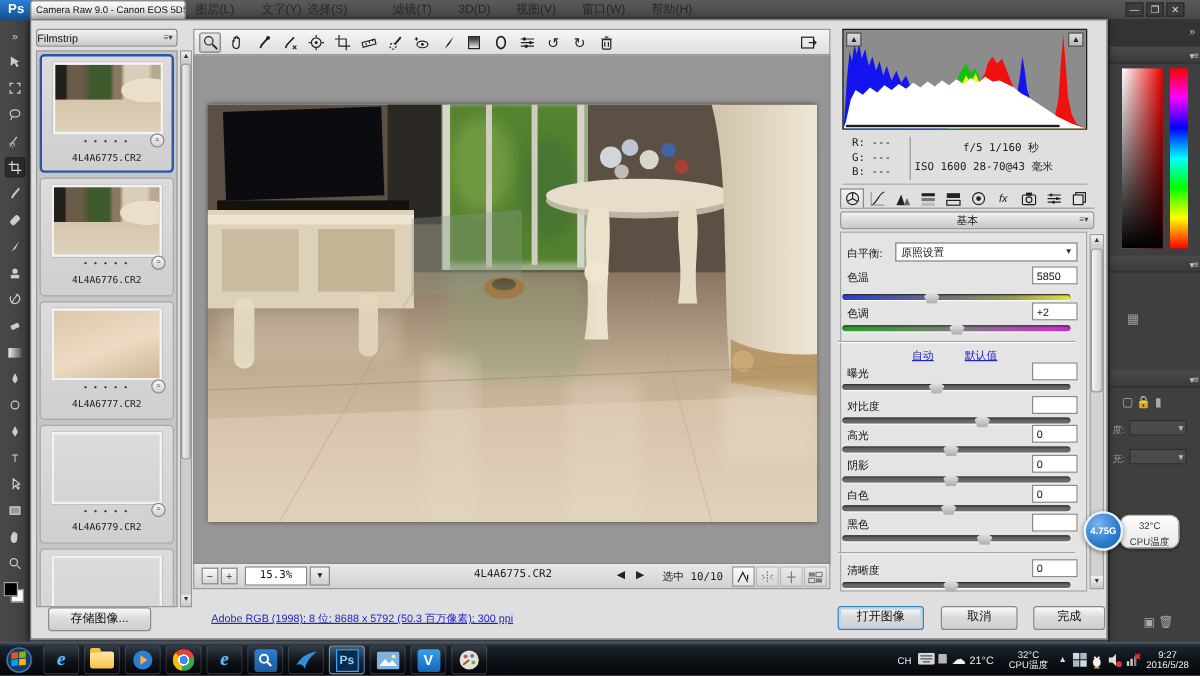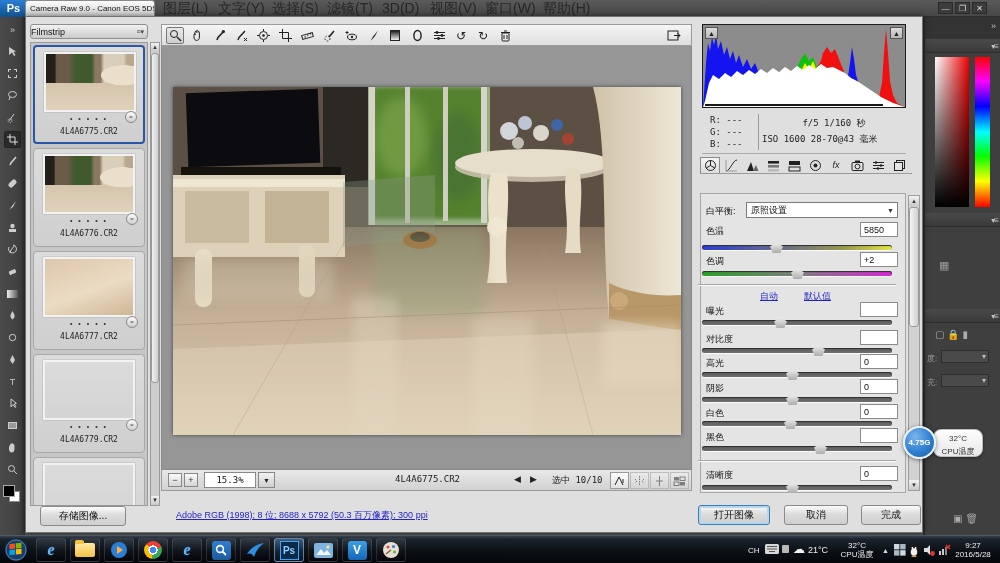--- a/index.html
+++ b/index.html
@@ -2,21 +2,21 @@
 <html><head>
 <meta charset="utf-8">
 <style>
   html,body{margin:0;padding:0;background:#222;}
   *{box-sizing:border-box;font-family:"Liberation Sans","DejaVu Sans",sans-serif;}
   #screen{position:relative;width:1000px;height:563px;overflow:hidden;background:#535353;font-size:9px;color:#111;}
   .a{position:absolute;}
   
   #topbar{left:0;top:0;width:1000px;height:17px;background:linear-gradient(#5a5a5a,#474747);border-bottom:1px solid #2e2e2e;}
   #ps-logo{left:0;top:0;width:27px;height:17px;background:linear-gradient(#2a7fd4,#10508e);color:#fff;font-weight:bold;font-size:11px;text-align:center;line-height:17px;}
-  .menu-item{top:0;height:17px;line-height:17px;color:#272727;font-size:14px;}
+  .menu-item{top:0;height:17px;line-height:17px;color:#272727;font-size:10px;}
   .winbtn{top:2px;width:15px;height:12px;color:#ddd;font-size:8px;text-align:center;line-height:12px;background:#3c3c3c;border:1px solid #2a2a2a;}
   #acr-title-chip{left:25px;top:0;width:130px;height:16px;background:linear-gradient(#fdfdfd,#cfcfcf);border:1px solid #8a8a8a;border-bottom:none;border-radius:3px 3px 0 0;color:#111;font-size:8px;line-height:16px;padding-left:4px;white-space:nowrap;overflow:hidden;}
   
   #ps-tools{left:0;top:17px;width:25px;height:518px;background:linear-gradient(90deg,#4a4a4a,#404040 80%,#333);}
   .pstool{left:4px;width:17px;height:17px;color:#c9c9c9;display:flex;align-items:center;justify-content:center;}
   .pstool svg{display:block;}
   .pstool.pressed{background:#2b2b2b;border:1px solid #222;border-radius:2px;}
   
   #ps-right{left:923px;top:17px;width:77px;height:518px;background:#3f3f3f;border-left:2px solid #2c2c2c;}
   .pr-head{left:0;width:77px;height:14px;background:linear-gradient(#4a4a4a,#3a3a3a);border-bottom:1px solid #2e2e2e;color:#bbb;}
@@ -112,21 +112,21 @@
 </style>
 </head>
 <body>
 
 <div id="screen">
 
   <div id="topbar" class="a">
     <div id="ps-logo" class="a">Ps</div>
     <span class="menu-item a" style="left:163px">图层(L)</span>
     <span class="menu-item a" style="left:218px">文字(Y)</span>
-    <span class="menu-item a" style="left:272px">选择(S)</span>
+    <span class="menu-item a" style="left:256px">选择(S)</span>
     <span class="menu-item a" style="left:327px">滤镜(T)</span>
     <span class="menu-item a" style="left:382px">3D(D)</span>
     <span class="menu-item a" style="left:430px">视图(V)</span>
     <span class="menu-item a" style="left:485px">窗口(W)</span>
     <span class="menu-item a" style="left:543px">帮助(H)</span>
     <div class="winbtn a" style="left:938px">—</div>
     <div class="winbtn a" style="left:955px">❐</div>
     <div class="winbtn a" style="left:972px">✕</div>
   </div>
   <div id="acr-title-chip" class="a">Camera Raw 9.0 - Canon EOS 5DS R</div>
@@ -576,20 +576,24 @@
               <rect x="5" y="8.4" width="2" height="2.2" fill="#222"></rect>
             </svg>
           </div>
         <div class="tab a" style="left:189px">
             <svg width="13" height="13">
               <rect x="3.5" y="1.5" width="8" height="8" fill="none" stroke="#222"></rect>
               <rect x="1.5" y="3.5" width="8" height="8" fill="#e4e4e4" stroke="#222"></rect>
             </svg>
           </div>
       </div>
+      <div id="basic-head" class="a">
+        <span>基本</span>
+        <span class="a" style="right:4px;top:0;font-size:7px;color:#444">≡▾</span>
+      </div>
       <div id="basic-body" class="a"></div>
 
       <span class="lbl a" style="left:12px;top:181px">白平衡:</span>
       <div class="a" style="left:0;top:178px;width:228px;height:0">
         <div id="wbdrop">
           <span>原照设置</span>
           <span class="arr">▼</span>
         </div>
       </div>
 

